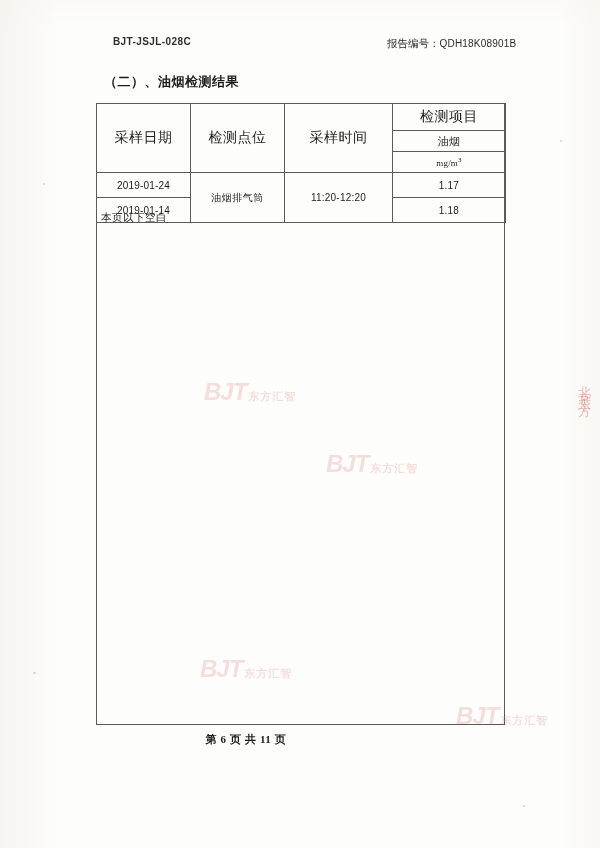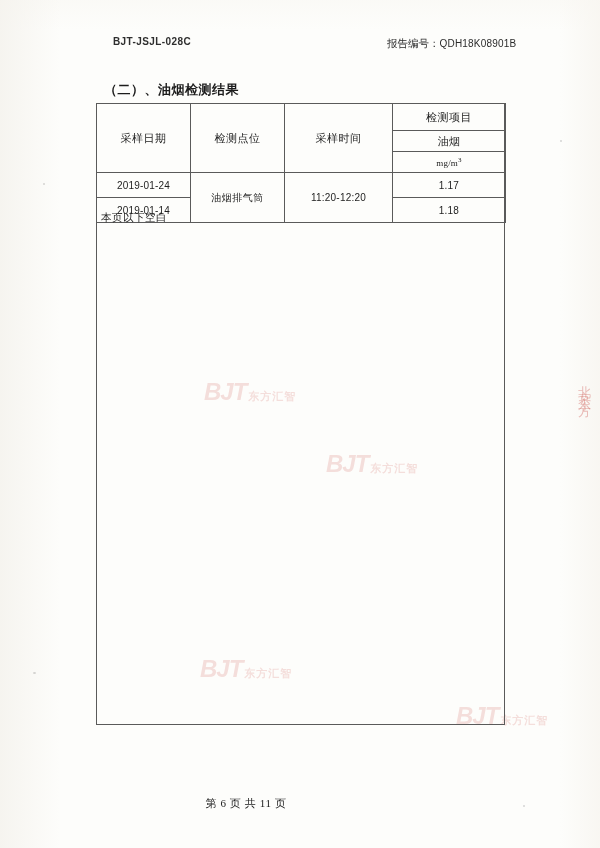--- a/index.html
+++ b/index.html
@@ -55,21 +55,21 @@
     color: #2b2b2b;
     font-family: "Liberation Serif", serif;
   }
   #report-no .lbl { letter-spacing: 0px; }
   #report-no .val { font-family: "Liberation Sans", sans-serif; font-size: 10px; letter-spacing: 0.2px;}
 
   #section-title {
     position: absolute;
     z-index: 3;
     left: 104px;
-    top: 81px;
+    top: 73px;
     font-size: 13px;
     font-weight: bold;
     color: #1c1c1c;
     font-family: "Liberation Serif", serif;
     letter-spacing: 0.5px;
   }
 
   
   #frame {
     position: absolute;
@@ -102,21 +102,21 @@
     font-weight: normal;
     padding: 0;
   }
   .c-date   { width: 94px; }
   .c-point  { width: 94px; }
   .c-time   { width: 108px; }
   .c-item   { width: 113px; }
 
   .th-main {
     height: 26px;
-    font-size: 11px;
+    font-size: 14px;
     letter-spacing: 0.5px;
     margin-top: 17px;
   }
   .th-sub {
     height: 20px;
     font-size: 11px;
     letter-spacing: 0.3px;
   }
   .th-unit {
     height: 20px;
@@ -154,25 +154,25 @@
     font-size: 10.5px;
     font-family: "Liberation Serif", serif;
     color: #1c1c1c;
     letter-spacing: 0.5px;
   }
 
   #footer {
     position: absolute;
     z-index: 4;
     left: 0;
-    top: 796px;
+    top: 732px;
     width: 492px;
     text-align: center;
     font-size: 11px;
-    font-weight: normal;
+    font-weight: bold;
     color: #1c1c1c;
     font-family: "Liberation Serif", serif;
     letter-spacing: 0.6px;
   }
 
   
   .wm {
     position: absolute;
     z-index: 2;
     font-weight: bold;

